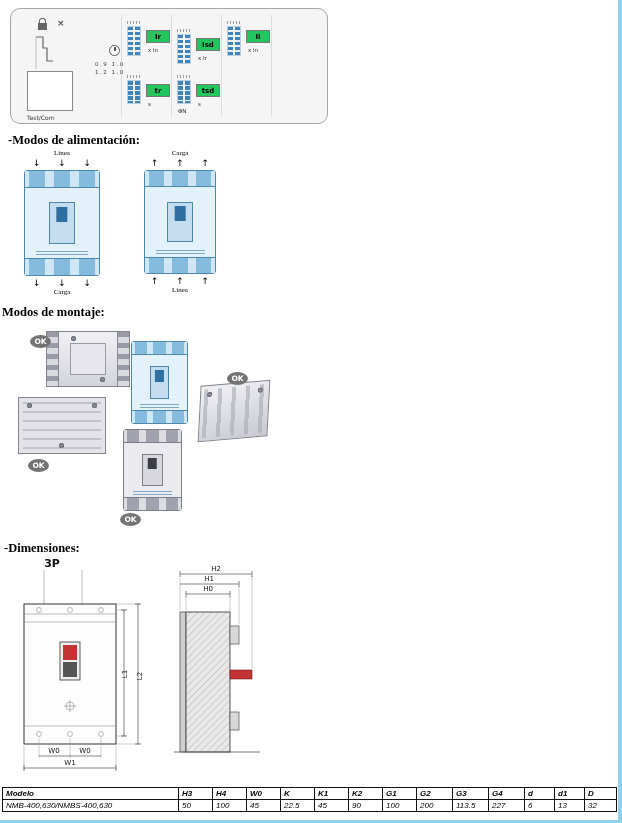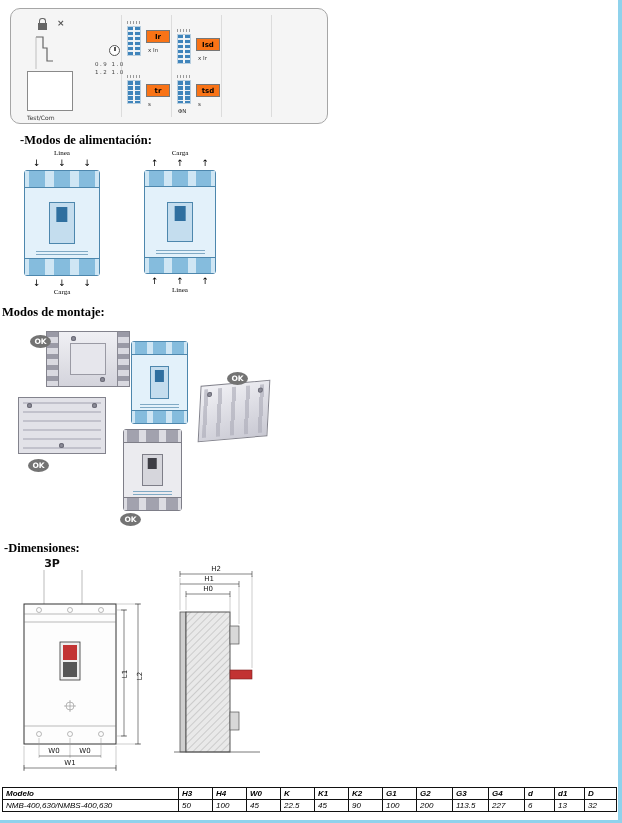--- a/index.html
+++ b/index.html
@@ -24,21 +24,21 @@
   .test-box { position:absolute; left:16px; top:62px; width:46px; height:40px; background:#fff; border:1px solid #8a8a8a; }
   .testcom { position:absolute; left:16px; top:105px; font:6px "DejaVu Sans",sans-serif; color:#333; }
   .pgroup { position:absolute; width:48px; height:50px; }
   .ticks { position:absolute; left:0; top:0; width:14px; height:3px;
     background:repeating-linear-gradient(90deg,#9a9a9a 0 1px, transparent 1px 3px); }
   .dip { position:absolute; left:0; top:5px; width:14px; height:30px; border:1px solid #b9cfdf;
     background:
      linear-gradient(90deg, transparent 0 5px, #f5f5f5 5px 7px, transparent 7px 14px),
      repeating-linear-gradient(180deg, #3f84bb 0 3.5px, #e8f0f6 3.5px 5px); }
   .dip.short { height:24px; }
-  .plabel { position:absolute; left:19px; top:9px; width:24px; height:13px; background:#f97316;
+  .plabel { position:absolute; left:19px; top:9px; width:24px; height:13px; background:#22c55e;
     border:1px solid #777; font:700 7px "DejaVu Sans",sans-serif; display:flex; align-items:center; justify-content:center; }
   .psub { position:absolute; left:21px; top:26px; font:5.5px "DejaVu Sans",sans-serif; color:#333; }
   .phase { position:absolute; left:167px; top:99px; font:5.5px "DejaVu Sans",sans-serif; color:#333; }
 
   
   .heading { position:absolute; font-weight:700; font-size:12.5px; white-space:nowrap; }
 
   
   .feed-fig { position:absolute; width:92px; text-align:center; }
   .feed-label { font-size:7px; line-height:9px; }
@@ -124,37 +124,43 @@
       <div class="dip"></div>
       <div class="plabel">Ir</div>
       <div class="psub">x In</div>
     </div>
     <div class="pgroup" style="left:166px;top:20px">
       <div class="ticks"></div>
       <div class="dip"></div>
       <div class="plabel">Isd</div>
       <div class="psub">x Ir</div>
     </div>
+    <div class="pgroup" style="left:216px;top:12px">
+      <div class="ticks"></div>
+      <div class="dip"></div>
+      <div class="plabel">Ii</div>
+      <div class="psub">x In</div>
+    </div>
 
     <div class="pgroup" style="left:116px;top:66px">
       <div class="ticks"></div>
       <div class="dip short"></div>
       <div class="plabel">tr</div>
       <div class="psub">s</div>
     </div>
     <div class="pgroup" style="left:166px;top:66px">
       <div class="ticks"></div>
       <div class="dip short"></div>
       <div class="plabel">tsd</div>
       <div class="psub">s</div>
     </div>
     <div class="phase">ΦN</div>
   </div>
 
-  <div class="heading" style="left:20px;top:133px">-Modos de alimentación:</div>
+  <div class="heading" style="left:8px;top:133px">-Modos de alimentación:</div>
 
   <div class="feed-fig" style="left:16px;top:149px">
     <div class="feed-label">Línea</div>
     <div class="arrow-row">
       <span class="arrow">↓</span>
       <span class="arrow">↓</span>
       <span class="arrow">↓</span>
     </div>
     <div class="mcb" style="width:76px;height:106px">
       <div class="mcb-terms-top"></div>

